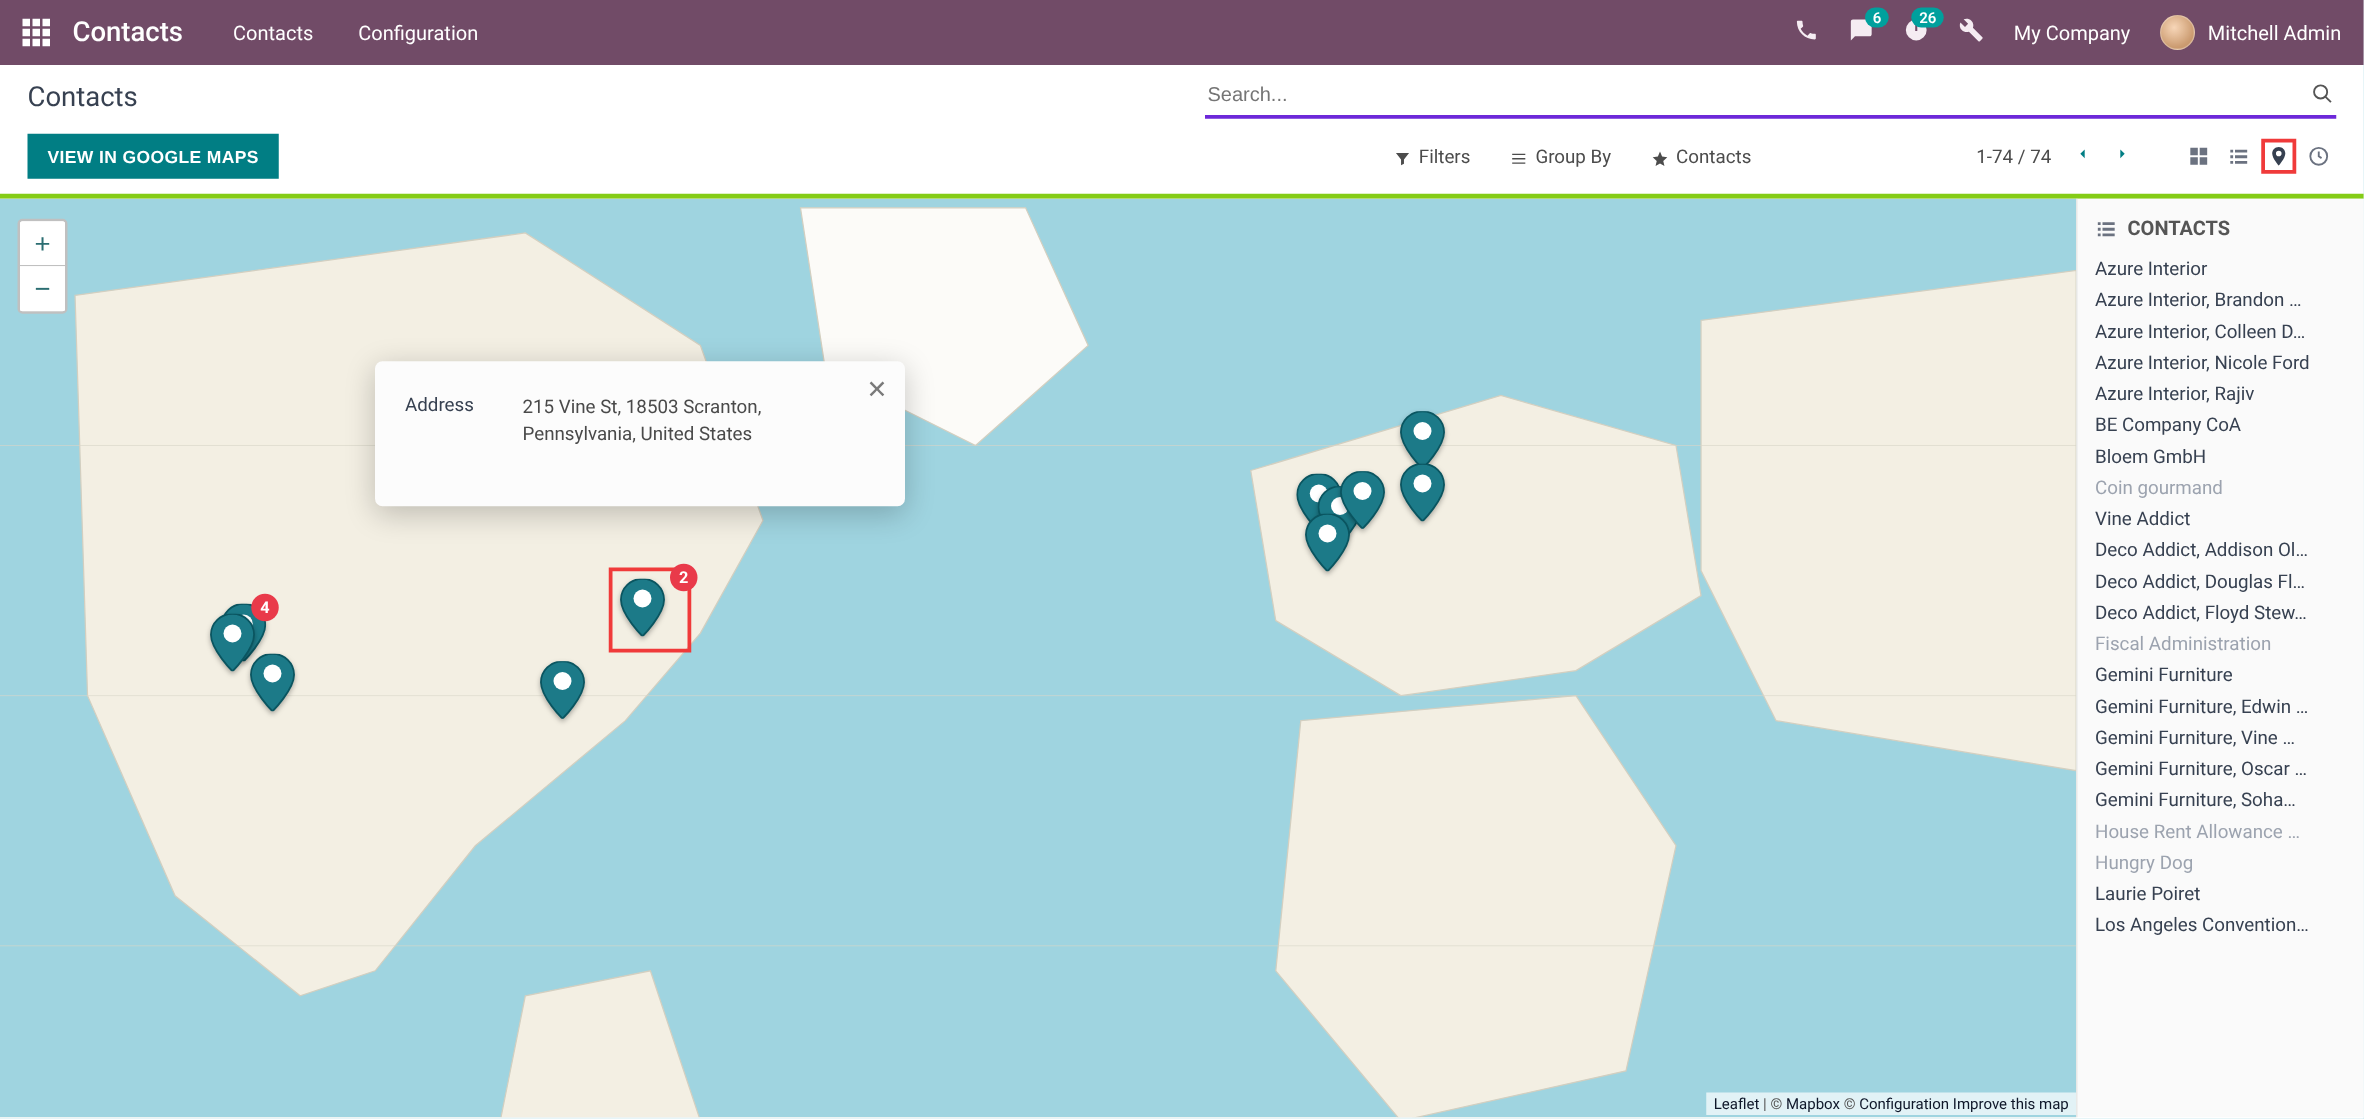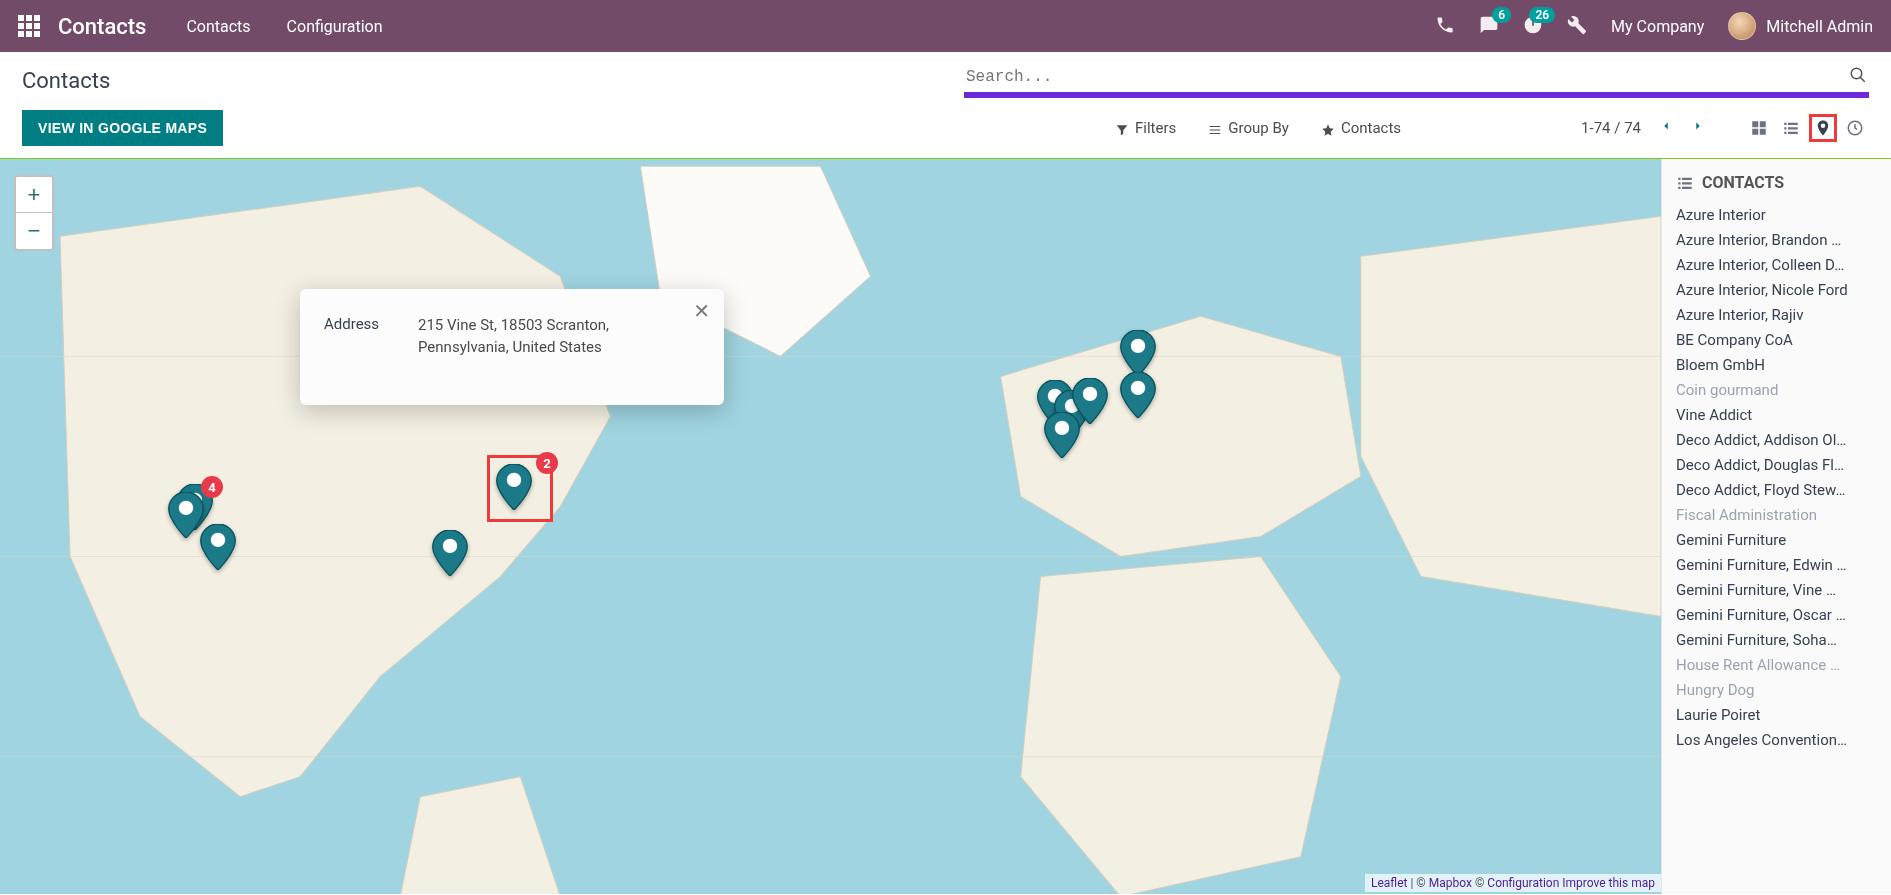--- a/index.html
+++ b/index.html
@@ -16,26 +16,26 @@
   .nav-ic svg { width: 20px; height: 20px; fill: currentColor; }
   .badge { position: absolute; top: -8px; right: -12px; background: #00A09D; color: white; border-radius: 10px; font-size: 12px; font-weight: 600; padding: 1px 6px; min-width: 18px; text-align: center; }
   .company { font-size: 16px; }
   .user { display: flex; align-items: center; gap: 10px; font-size: 16px; }
   .avatar { width: 28px; height: 28px; border-radius: 50%; background: radial-gradient(circle at 40% 35%, #f7d6b8 0%, #ca9a6f 70%); border: 1px solid rgba(255,255,255,.3); }
   
   
   .cb1 { display: flex; align-items: center; padding: 10px 22px 4px; border-bottom: none; }
   .page-title { font-size: 22px; color: #374151; }
   .search-wrap { margin-left: auto; width: 49%; position: relative; }
-  .search-input { width: 100%; border: none; border-bottom: 6px solid #6d28d9; font-size: 16px; padding: 6px 30px 6px 2px; background: transparent; outline: none; font-family: Liberation Mono, monospace; }
+  .search-input { width: 100%; border: none; border-bottom: 3px solid #6d28d9; font-size: 16px; padding: 6px 30px 6px 2px; background: transparent; outline: none; }
   .search-icon { position: absolute; right: 2px; top: 4px; color: #555; }
   .search-icon svg { width: 18px; height: 18px; fill: none; stroke: #555; stroke-width: 2; }
   
   
-  .cb2 { display: flex; align-items: center; padding: 8px 22px 12px; border-bottom: 1px solid #84cc16; }
+  .cb2 { display: flex; align-items: center; padding: 8px 22px 12px; border-bottom: 4px solid #84cc16; }
   .btn-primary { background: #017E84; color: white; border: none; font-weight: 700; font-size: 14px; padding: 10px 16px; cursor: pointer; letter-spacing: .3px; }
   .filter-group { margin-left: auto; display: flex; align-items: center; gap: 32px; color: #4c4c4c; font-size: 15px; }
   .filter-btn { display: flex; align-items: flex-end; gap: 6px; cursor: pointer; }
   .filter-btn svg { width: 14px; height: 14px; fill: #4c4c4c; }
   .pager-group { margin-left: 180px; display: flex; align-items: center; gap: 18px; font-size: 15px; color: #4c4c4c; }
   .pager-arrow { color: #017E84; cursor: pointer; }
   .pager-arrow svg { width: 14px; height: 14px; fill: currentColor; }
   .view-switch { margin-left: 40px; display: flex; align-items: center; gap: 4px; }
   .vbtn { width: 28px; height: 28px; display: flex; align-items: center; justify-content: center; cursor: pointer; color: #6b7280; position: relative; }
   .vbtn svg { width: 18px; height: 18px; fill: currentColor; }
@@ -60,21 +60,21 @@
   .popup { position: absolute; z-index: 60; background: #fcfcfc; border-radius: 6px; box-shadow: 0 6px 24px rgba(0,0,0,.22); padding: 26px 24px 24px; width: 424px; }
   .popup-close { position: absolute; top: 10px; right: 14px; color: #7a7a7a; font-size: 20px; cursor: pointer; background: none; border: none; }
   .popup-row { display: flex; gap: 24px; margin-bottom: 22px; font-size: 15px; }
   .popup-label { font-weight: 400; min-width: 70px; }
   .popup-val { color: #4a4a4a; line-height: 1.45; }
   .popup-actions { display: flex; gap: 12px; }
   .btn-teal { background: #017E84; color: white; border: 1px solid #017E84; font-size: 15px; font-weight: 700; padding: 10px 18px; cursor: pointer; box-shadow: 2px 2px 0 rgba(0,0,0,.18); }
   .btn-open-boxed { outline: 4px solid #f03a3a; outline-offset: -1px; }
   
   .attribution { position: absolute; bottom: 2px; right: 0; font-size: 12px; color: #555; background: rgba(255,255,255,.7); padding: 2px 6px; white-space: nowrap; }
-  .attribution a { color: #4c1d95; text-decoration: none; }
+  .attribution a { color: #0f172a; text-decoration: none; }
   
   
   .sidebar { width: 230px; background: #fafafa; border-left: 1px solid #e5e5e5; padding: 14px 14px 4px; overflow: hidden; }
   .sb-head { display: flex; align-items: center; gap: 8px; font-weight: 700; font-size: 16px; color: #555; margin-bottom: 10px; }
   .sb-head svg { width: 18px; height: 18px; fill: #6b7280; }
   .sb-item { font-size: 15px; padding: 3.5px 0; color: #374151; cursor: pointer; white-space: nowrap; overflow: hidden; text-overflow: ellipsis; }
   .sb-item.muted { color: #9ca3af; }
 </style>
 </head>
 <body>

